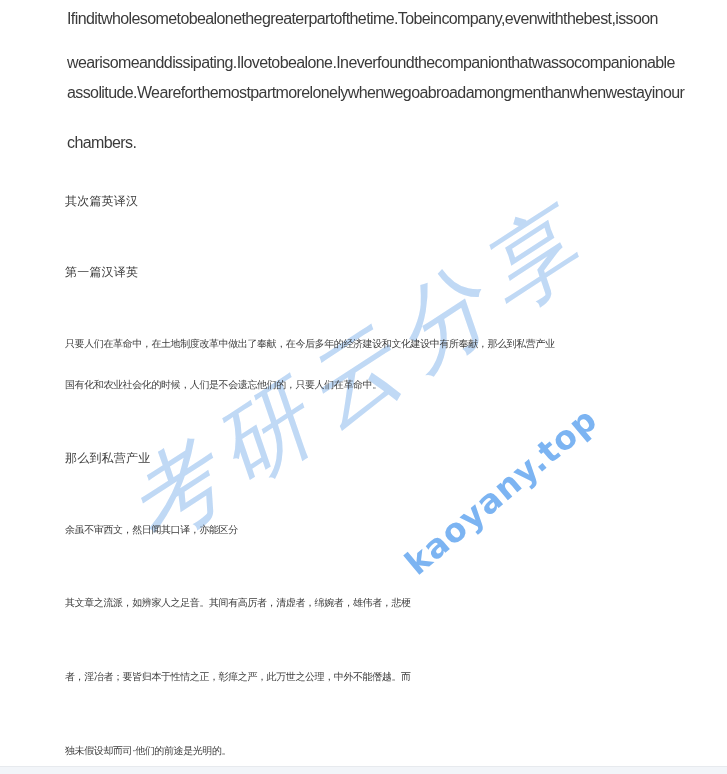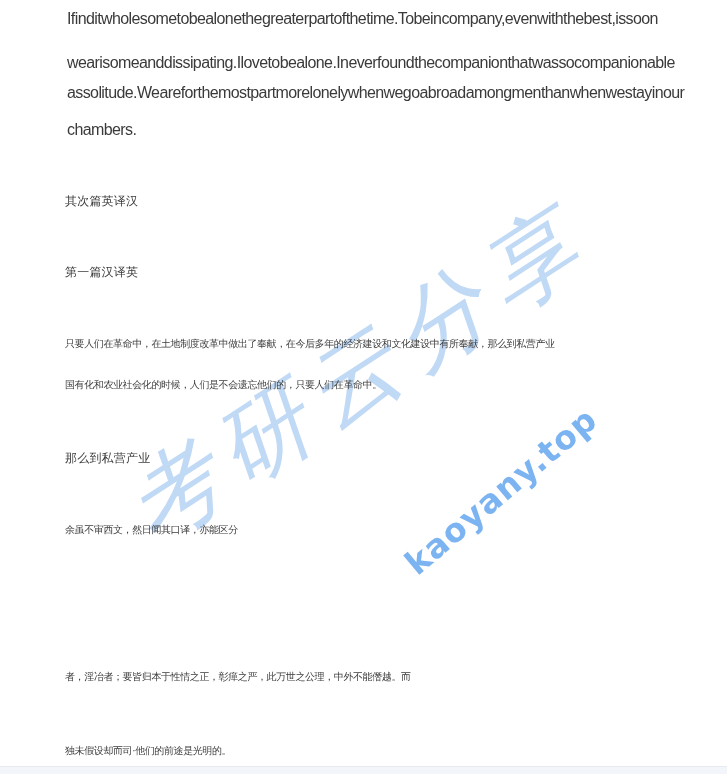--- a/index.html
+++ b/index.html
@@ -85,29 +85,30 @@
 <body>
 
 <div class="page">
 
   <div class="watermark-script" style="color: rgb(189, 215, 245);">考研云分享</div>
   <div class="watermark-url" style="color: rgb(124, 180, 242);">kaoyany.top</div>
 
   <div class="line en-line" style="top:10px">Ifinditwholesometobealonethegreaterpartofthetime.Tobeincompany,evenwiththebest,issoon</div>
   <div class="line en-line" style="top:54px">wearisomeanddissipating.Ilovetobealone.Ineverfoundthecompanionthatwassocompanionable</div>
   <div class="line en-line" style="top:84px">assolitude.Weareforthemostpartmorelonelywhenwegoabroadamongmenthanwhenwestayinour</div>
-  <div class="line en-line" style="top:121px">chambers.</div>
+  <div class="line en-line" style="top:134px">chambers.</div>
 
   <div class="line zh-heading" style="top:193px">其次篇英译汉</div>
   <div class="line zh-heading" style="top:264px">第一篇汉译英</div>
 
   <div class="line zh-line" style="top:337px">只要人们在革命中，在土地制度改革中做出了奉献，在今后多年的经济建设和文化建设中有所奉献，那么到私营产业</div>
   <div class="line zh-line" style="top:378px">国有化和农业社会化的时候，人们是不会遗忘他们的，只要人们在革命中。</div>
 
   <div class="line zh-heading" style="top:450px">那么到私营产业</div>
 
   <div class="line zh-line" style="top:523px">余虽不审西文，然日闻其口译，亦能区分</div>
+  <div class="line zh-line" style="top:596px">其文章之流派，如辨家人之足音。其间有高厉者，清虚者，绵婉者，雄伟者，悲梗</div>
   <div class="line zh-line" style="top:670px">者，淫冶者；要皆归本于性情之正，彰瘅之严，此万世之公理，中外不能僭越。而</div>
   <div class="line zh-line" style="top:744px">独未假设却而司·他们的前途是光明的。</div>
 
   <div class="footer-strip"></div>
 
 </div>
 
 </body></html>

